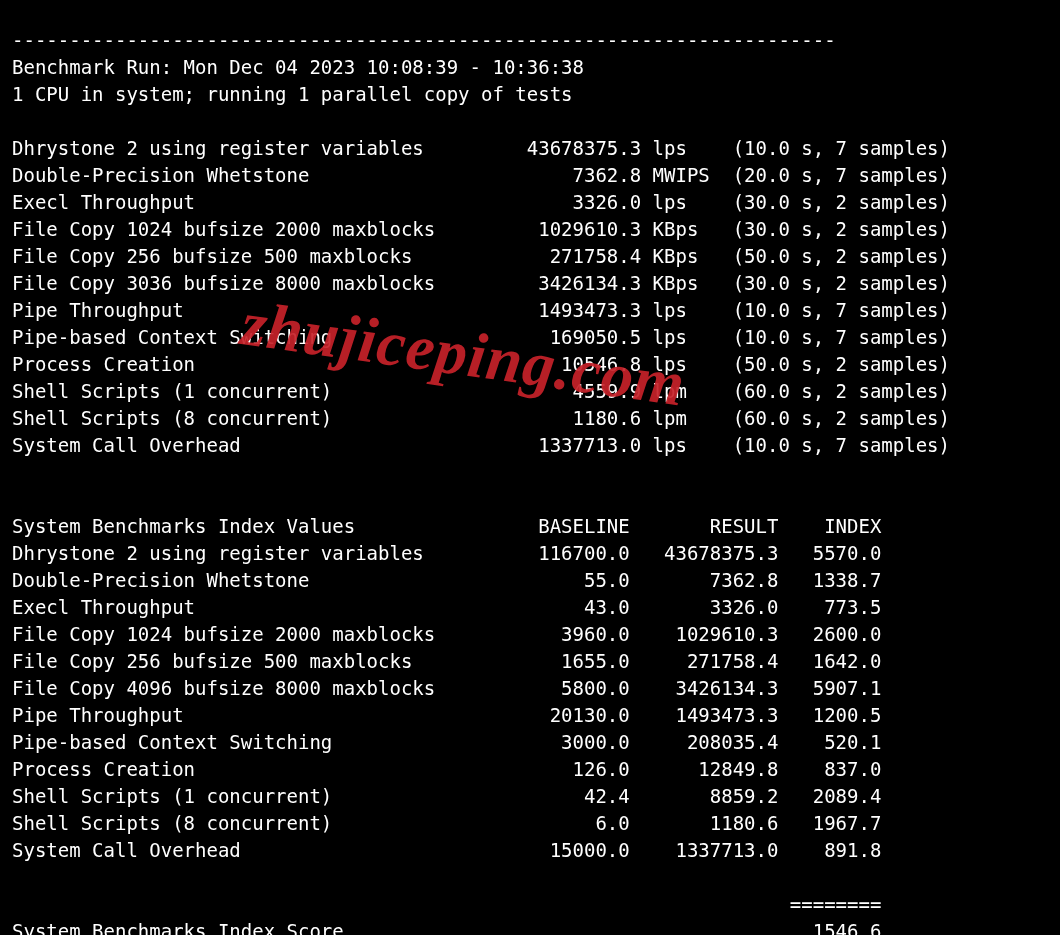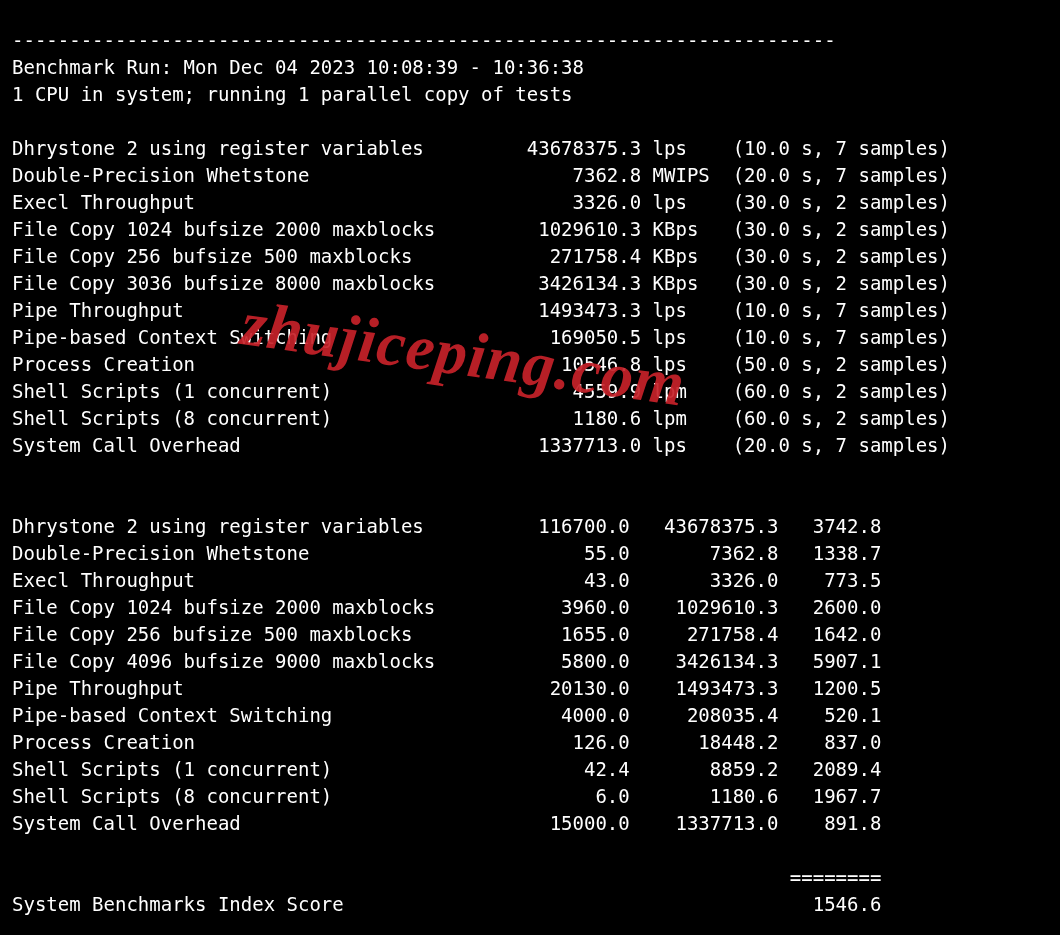--- a/index.html
+++ b/index.html
@@ -40,37 +40,38 @@
 
 <div class="terminal">
 <span class="row">------------------------------------------------------------------------</span>
 <span class="row">Benchmark Run: Mon Dec 04 2023 10:08:39 - 10:36:38</span>
 <span class="row">1 CPU in system; running 1 parallel copy of tests</span>
 <span class="row"> </span>
 <div id="measurements-block"><span class="row">Dhrystone 2 using register variables         43678375.3 lps    (10.0 s, 7 samples)</span>
 <span class="row">Double-Precision Whetstone                       7362.8 MWIPS  (20.0 s, 7 samples)</span>
 <span class="row">Execl Throughput                                 3326.0 lps    (30.0 s, 2 samples)</span>
 <span class="row">File Copy 1024 bufsize 2000 maxblocks         1029610.3 KBps   (30.0 s, 2 samples)</span>
-<span class="row">File Copy 256 bufsize 500 maxblocks            271758.4 KBps   (30.0 s, 2 samples)</span>
+<span class="row">File Copy 256 bufsize 500 maxblocks            271758.4 KBps   (50.0 s, 2 samples)</span>
 <span class="row">File Copy 3036 bufsize 8000 maxblocks         3426134.3 KBps   (30.0 s, 2 samples)</span>
 <span class="row">Pipe Throughput                               1493473.3 lps    (10.0 s, 7 samples)</span>
 <span class="row">Pipe-based Context Switching                   169050.5 lps    (10.0 s, 7 samples)</span>
 <span class="row">Process Creation                                10546.8 lps    (50.0 s, 2 samples)</span>
 <span class="row">Shell Scripts (1 concurrent)                     4559.9 lpm    (60.0 s, 2 samples)</span>
 <span class="row">Shell Scripts (8 concurrent)                     1180.6 lpm    (60.0 s, 2 samples)</span>
-<span class="row">System Call Overhead                          1337713.0 lps    (20.0 s, 7 samples)</span></div>
+<span class="row">System Call Overhead                          1337713.0 lps    (10.0 s, 7 samples)</span></div>
 <span class="row"> </span>
-<div id="index-block"><span class="row">Dhrystone 2 using register variables          116700.0   43678375.3   3742.8</span>
+<span class="row" id="index-header-row">System Benchmarks Index Values                BASELINE       RESULT    INDEX</span>
+<div id="index-block"><span class="row">Dhrystone 2 using register variables          116700.0   43678375.3   5570.0</span>
 <span class="row">Double-Precision Whetstone                        55.0       7362.8   1338.7</span>
 <span class="row">Execl Throughput                                  43.0       3326.0    773.5</span>
 <span class="row">File Copy 1024 bufsize 2000 maxblocks           3960.0    1029610.3   2600.0</span>
 <span class="row">File Copy 256 bufsize 500 maxblocks             1655.0     271758.4   1642.0</span>
-<span class="row">File Copy 4096 bufsize 9000 maxblocks           5800.0    3426134.3   5907.1</span>
+<span class="row">File Copy 4096 bufsize 8000 maxblocks           5800.0    3426134.3   5907.1</span>
 <span class="row">Pipe Throughput                                20130.0    1493473.3   1200.5</span>
-<span class="row">Pipe-based Context Switching                    4000.0     208035.4    520.1</span>
-<span class="row">Process Creation                                 126.0      18448.2    837.0</span>
+<span class="row">Pipe-based Context Switching                    3000.0     208035.4    520.1</span>
+<span class="row">Process Creation                                 126.0      12849.8    837.0</span>
 <span class="row">Shell Scripts (1 concurrent)                      42.4       8859.2   2089.4</span>
 <span class="row">Shell Scripts (8 concurrent)                       6.0       1180.6   1967.7</span>
 <span class="row">System Call Overhead                           15000.0    1337713.0    891.8</span></div>
 <span class="row" id="score-underline-row">                                                                    ========</span>
 <span class="row" id="score-row">System Benchmarks Index Score                                         1546.6</span>
 <div class="watermark">zhujiceping.com</div>
 </div>
 
 </body></html>

